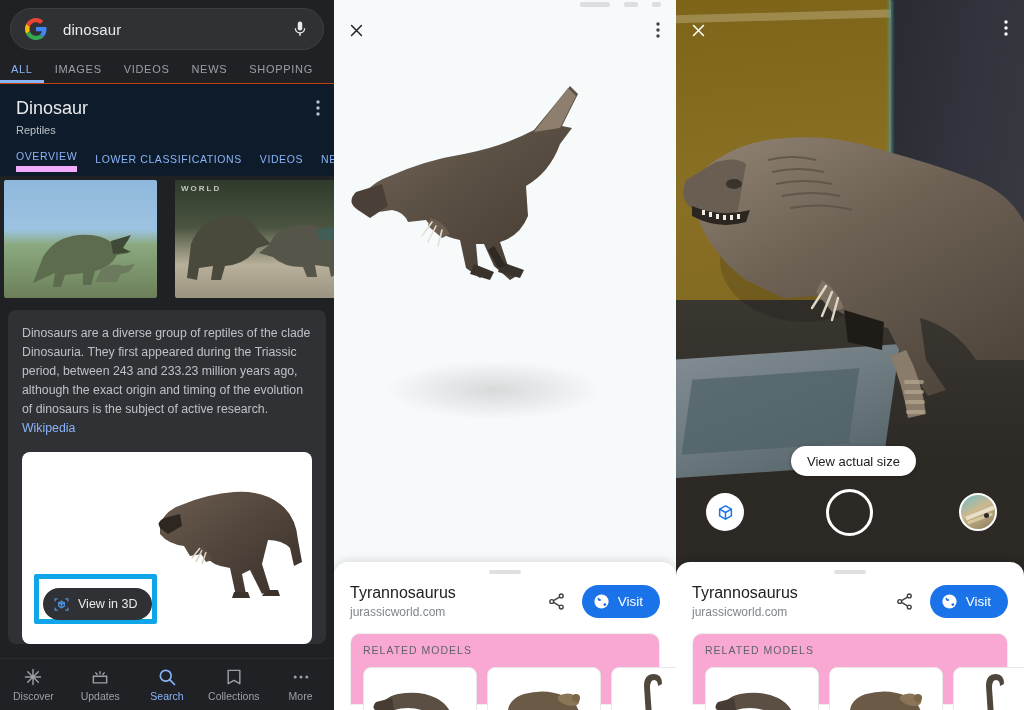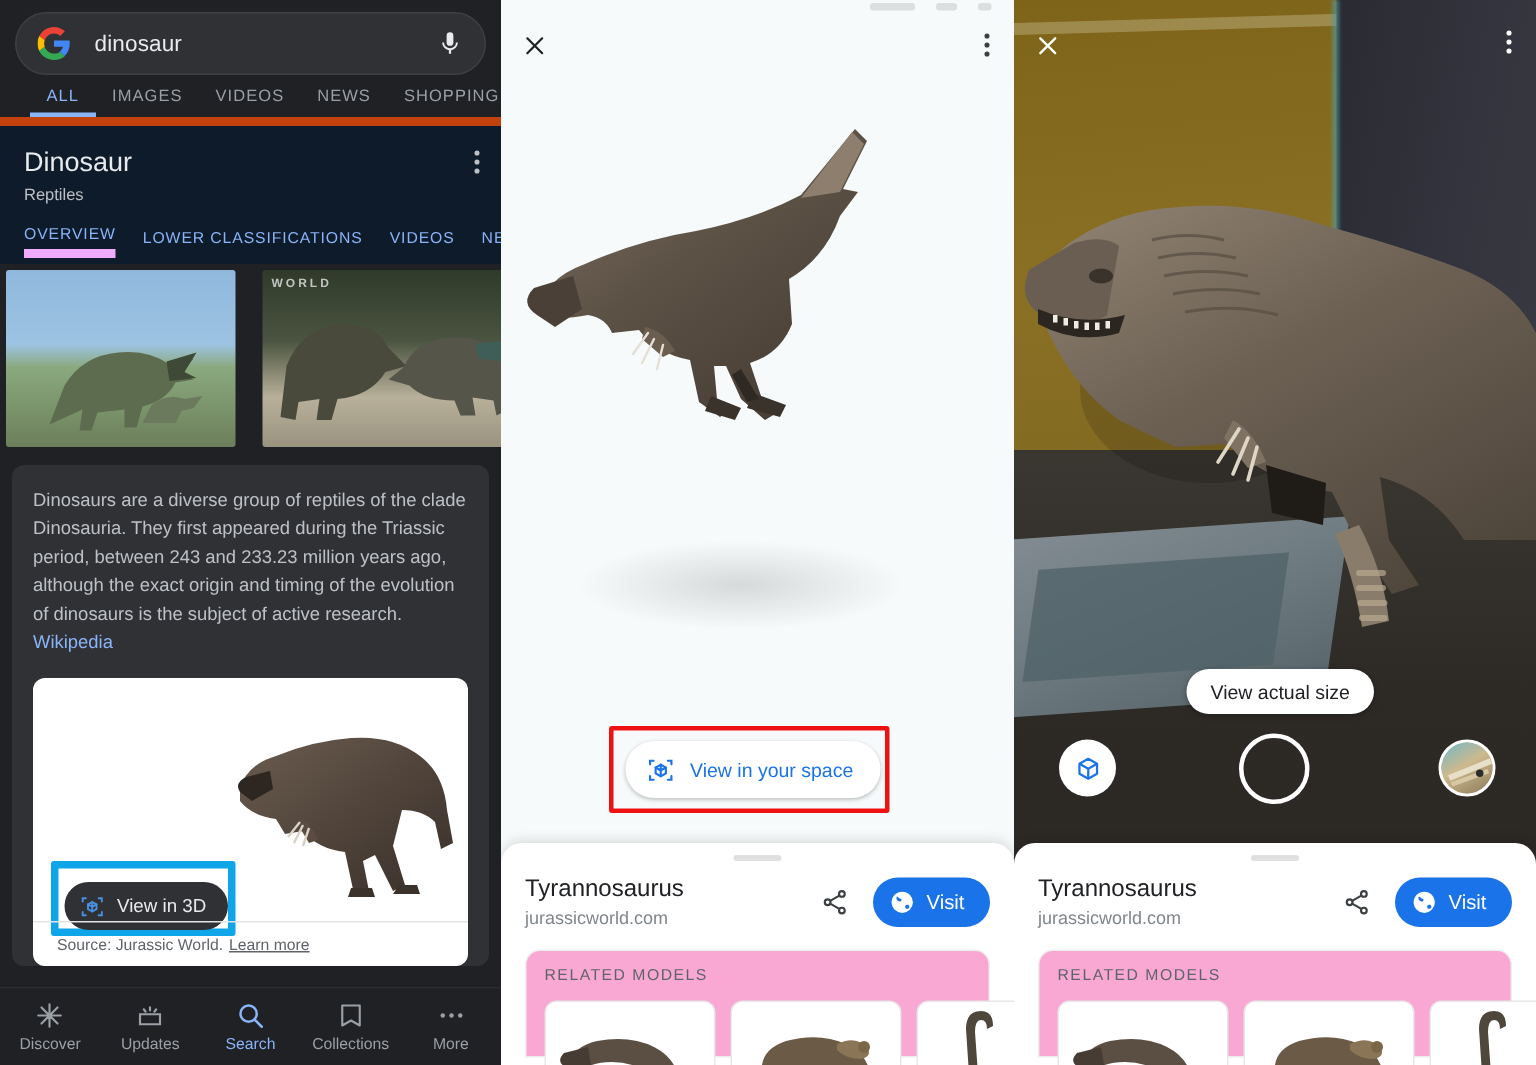--- a/index.html
+++ b/index.html
@@ -29,22 +29,22 @@
   }
   .g-logo { width: 22px; height: 22px; flex: 0 0 22px; }
   .search-text {
     flex: 1; margin-left: 16px;
     color: #e8eaed; font-size: 15px; letter-spacing: .1px;
   }
   .mic-icon { width: 18px; height: 22px; flex: 0 0 18px; }
 
   .tabs-row {
     display: flex; align-items: flex-end;
-    height: 34px; padding: 0 20px;
-    border-bottom: 6px solid #c2410c;
+    height: 34px; padding: 0 0;
+    border-bottom: 1px solid #c2410c;
     overflow: hidden;
   }
   .tab {
     font-size: 11px; letter-spacing: .7px;
     color: #9aa0a6; padding: 0 11px 8px 11px;
     white-space: nowrap;
   }
   .tab.active { color: #8ab4f8; border-bottom: 3px solid #8ab4f8; padding-bottom: 5px; }
 
   
@@ -360,24 +360,20 @@
               <svg width="17" height="17" viewBox="0 0 24 24" fill="none" stroke="#4a90e2" stroke-width="1.8" stroke-linecap="round">
                 <path d="M3 7V4h3M21 7V4h-3M3 17v3h3M21 17v3h-3"></path>
                 <path d="M12 7.5l4 2.2v4.6l-4 2.2-4-2.2V9.7z" stroke="#4a90e2"></path>
                 <path d="M12 7.5v9M8 9.7l4 2.3 4-2.3"></path>
               </svg>
             </span>
             <span>View in 3D</span>
           </div>
         </div>
 
-        <div class="ar-card-footer">
-          <span>Source: Jurassic World.</span>
-          <u>Learn more</u>
-        </div>
       </div>
     </div>
 
     <div class="bottom-nav">
       <div class="nav-item">
         <span class="nav-ico">
           <svg width="20" height="20" viewBox="0 0 24 24" stroke="#9aa0a6" stroke-width="1.7" fill="none" stroke-linecap="round" style="margin:0 auto;">
             <path d="M12 3v18M3 12h18M5.6 5.6l12.8 12.8M18.4 5.6L5.6 18.4"></path>
           </svg>
         </span>
@@ -461,32 +457,20 @@
           <path d="M98 162 L88 176"></path>
             <path d="M102 166 L94 182"></path>
             <path d="M108 170 L104 186"></path>
         </g>
         <path fill="#3a332c" d="M168 202 L190 210 L186 218 L164 212 Z"></path>
         <path fill="#3a332c" d="M140 204 L160 212 L156 220 L136 214 Z"></path>
         <path fill="#2f2923" d="M160 186 L172 206 L164 208 L154 190 Z"></path>
       </svg>
     </div>
 
-    <div class="p2-view-highlight" style="left:72px; top:484px; width:187px;">
-      <div class="view-space-btn">
-        <span class="cube">
-          <svg width="19" height="19" viewBox="0 0 24 24" fill="none" stroke="#1a73e8" stroke-width="1.8" stroke-linecap="round">
-            <path d="M3 7V4h3M21 7V4h-3M3 17v3h3M21 17v3h-3"></path>
-            <path d="M12 7.3l4.3 2.4v4.9l-4.3 2.4-4.3-2.4V9.7z"></path>
-            <path d="M12 7.3v9.7M7.7 9.7l4.3 2.5 4.3-2.5"></path>
-          </svg>
-        </span>
-        <span>View in your space</span>
-      </div>
-    </div>
 
     <div class="sheet">
       <div class="sheet-grip"></div>
       <div class="sheet-head">
         <div class="sheet-titles">
           <div class="sheet-title">Tyrannosaurus</div>
           <div class="sheet-domain">jurassicworld.com</div>
         </div>
         <span class="share-ico">
           <svg width="19" height="19" viewBox="0 0 24 24" fill="none" stroke="#3c4043" stroke-width="1.8">

